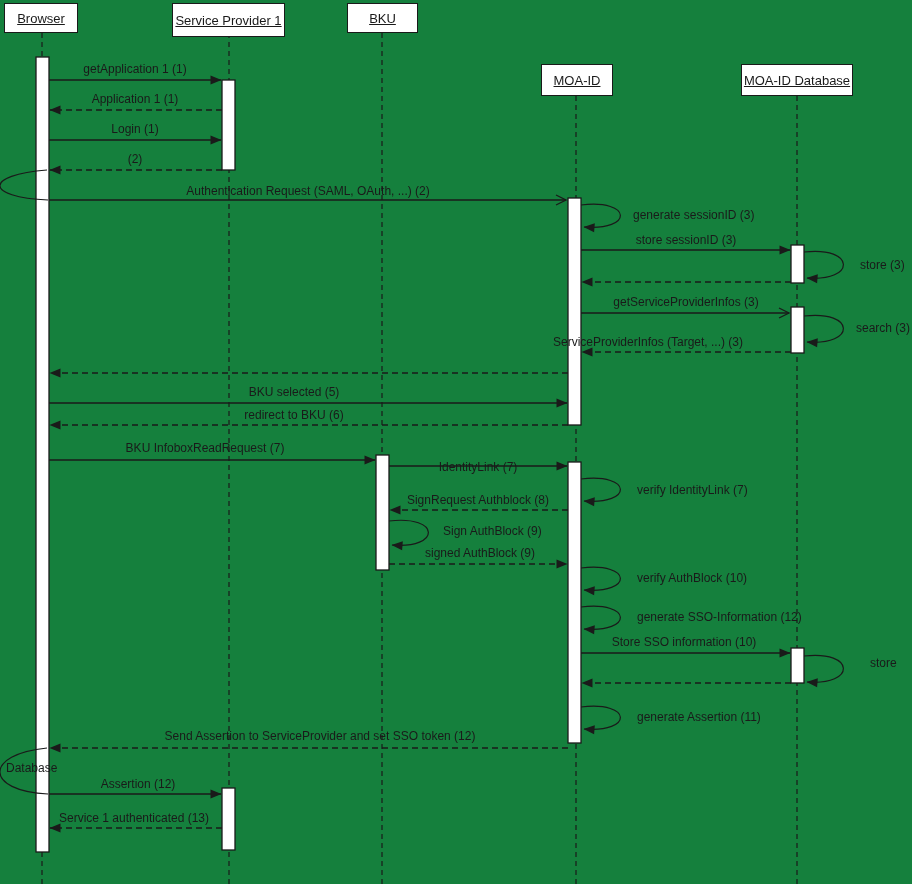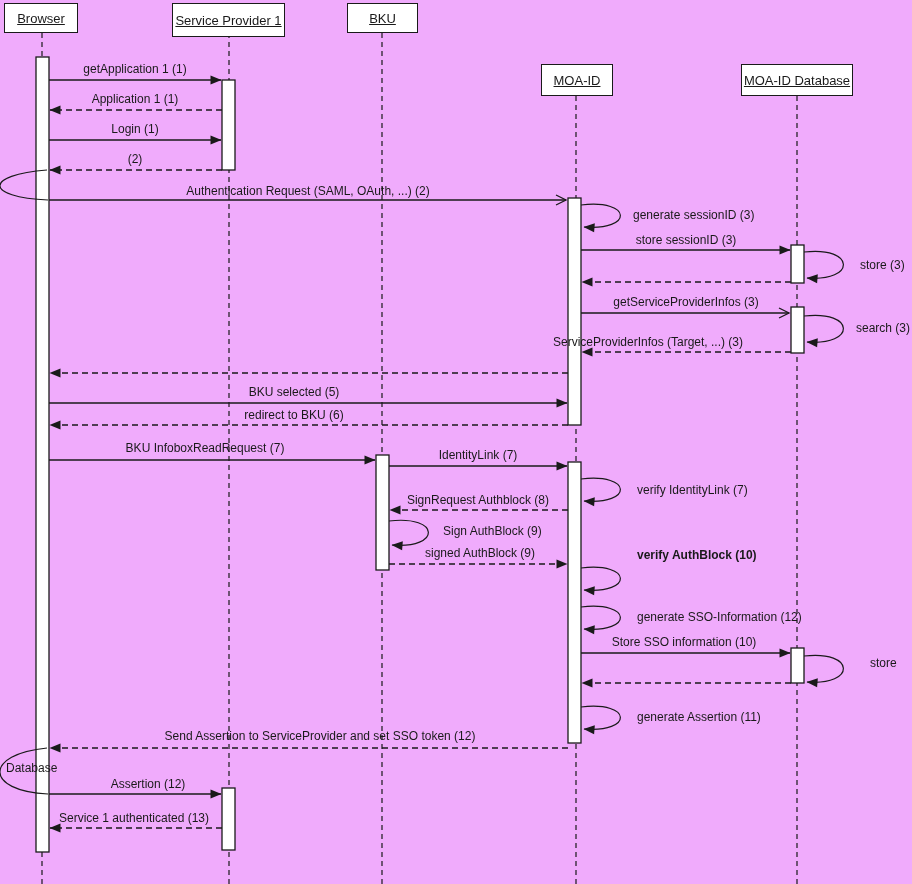--- a/index.html
+++ b/index.html
@@ -1,17 +1,17 @@
 <!DOCTYPE html>
 <html><head>
 <meta charset="utf-8">
 <style>
   html,body{margin:0;padding:0;background:#ffffff;}
   #stage{
-    position:relative;width:912px;height:884px;background:#f0abfc;overflow:hidden;
+    position:relative;width:912px;height:884px;background:#15803d;overflow:hidden;
     font-family:"Liberation Sans","DejaVu Sans",sans-serif;color:#1a1a1a;
   }
   #wires{position:absolute;left:0;top:0;width:912px;height:884px;}
   .actor{
     position:absolute;box-sizing:border-box;border:1.4px solid #1a1a1a;background:#ffffff;
     display:flex;align-items:center;justify-content:center;
     font-size:13px;text-decoration:underline;white-space:nowrap;z-index:3;
   }
   .msg{
     position:absolute;font-size:12px;line-height:15px;white-space:nowrap;z-index:4;
@@ -111,28 +111,28 @@
   <div class="msg c" style="left:308px;top:184px;">Authentication Request (SAML, OAuth, ...)  (2)</div>
   <div class="msg" style="left:633px;top:208px;">generate sessionID  (3)</div>
   <div class="msg c" style="left:686px;top:233px;">store sessionID (3)</div>
   <div class="msg" style="left:860px;top:258px;">store (3)</div>
   <div class="msg c" style="left:686px;top:295px;">getServiceProviderInfos (3)</div>
   <div class="msg" style="left:856px;top:321px;">search (3)</div>
   <div class="msg c" style="left:648px;top:335px;">ServiceProviderInfos (Target, ...) (3)</div>
   <div class="msg c" style="left:294px;top:385px;">BKU selected (5)</div>
   <div class="msg c" style="left:294px;top:408px;">redirect to BKU (6)</div>
   <div class="msg c" style="left:205px;top:441px;">BKU InfoboxReadRequest (7)</div>
-  <div class="msg c" style="left:478px;top:448px;">IdentityLink (7)</div>
+  <div class="msg c" style="left:478px;top:460px;">IdentityLink (7)</div>
   <div class="msg" style="left:637px;top:483px;">verify IdentityLink (7)</div>
   <div class="msg c" style="left:478px;top:493px;">SignRequest Authblock (8)</div>
   <div class="msg" style="left:443px;top:524px;">Sign AuthBlock (9)</div>
   <div class="msg c" style="left:480px;top:546px;">signed AuthBlock (9)</div>
-  <div class="msg" style="left:637px;top:548px;font-weight:bold;">verify AuthBlock (10)</div>
+  <div class="msg" style="left:637px;top:571px;">verify AuthBlock (10)</div>
   <div class="msg" style="left:637px;top:610px;">generate SSO-Information (12)</div>
   <div class="msg c" style="left:684px;top:635px;">Store SSO information (10)</div>
   <div class="msg" style="left:870px;top:656px;">store</div>
   <div class="msg" style="left:637px;top:710px;">generate Assertion (11)</div>
   <div class="msg c" style="left:320px;top:729px;">Send Assertion to ServiceProvider and set SSO token (12)</div>
   <div class="msg" style="left:6px;top:761px;">Database</div>
-  <div class="msg c" style="left:148px;top:777px;">Assertion (12)</div>
+  <div class="msg c" style="left:138px;top:777px;">Assertion (12)</div>
   <div class="msg c" style="left:134px;top:811px;">Service 1 authenticated (13)</div>
 
 </div>
 
 </body></html>

